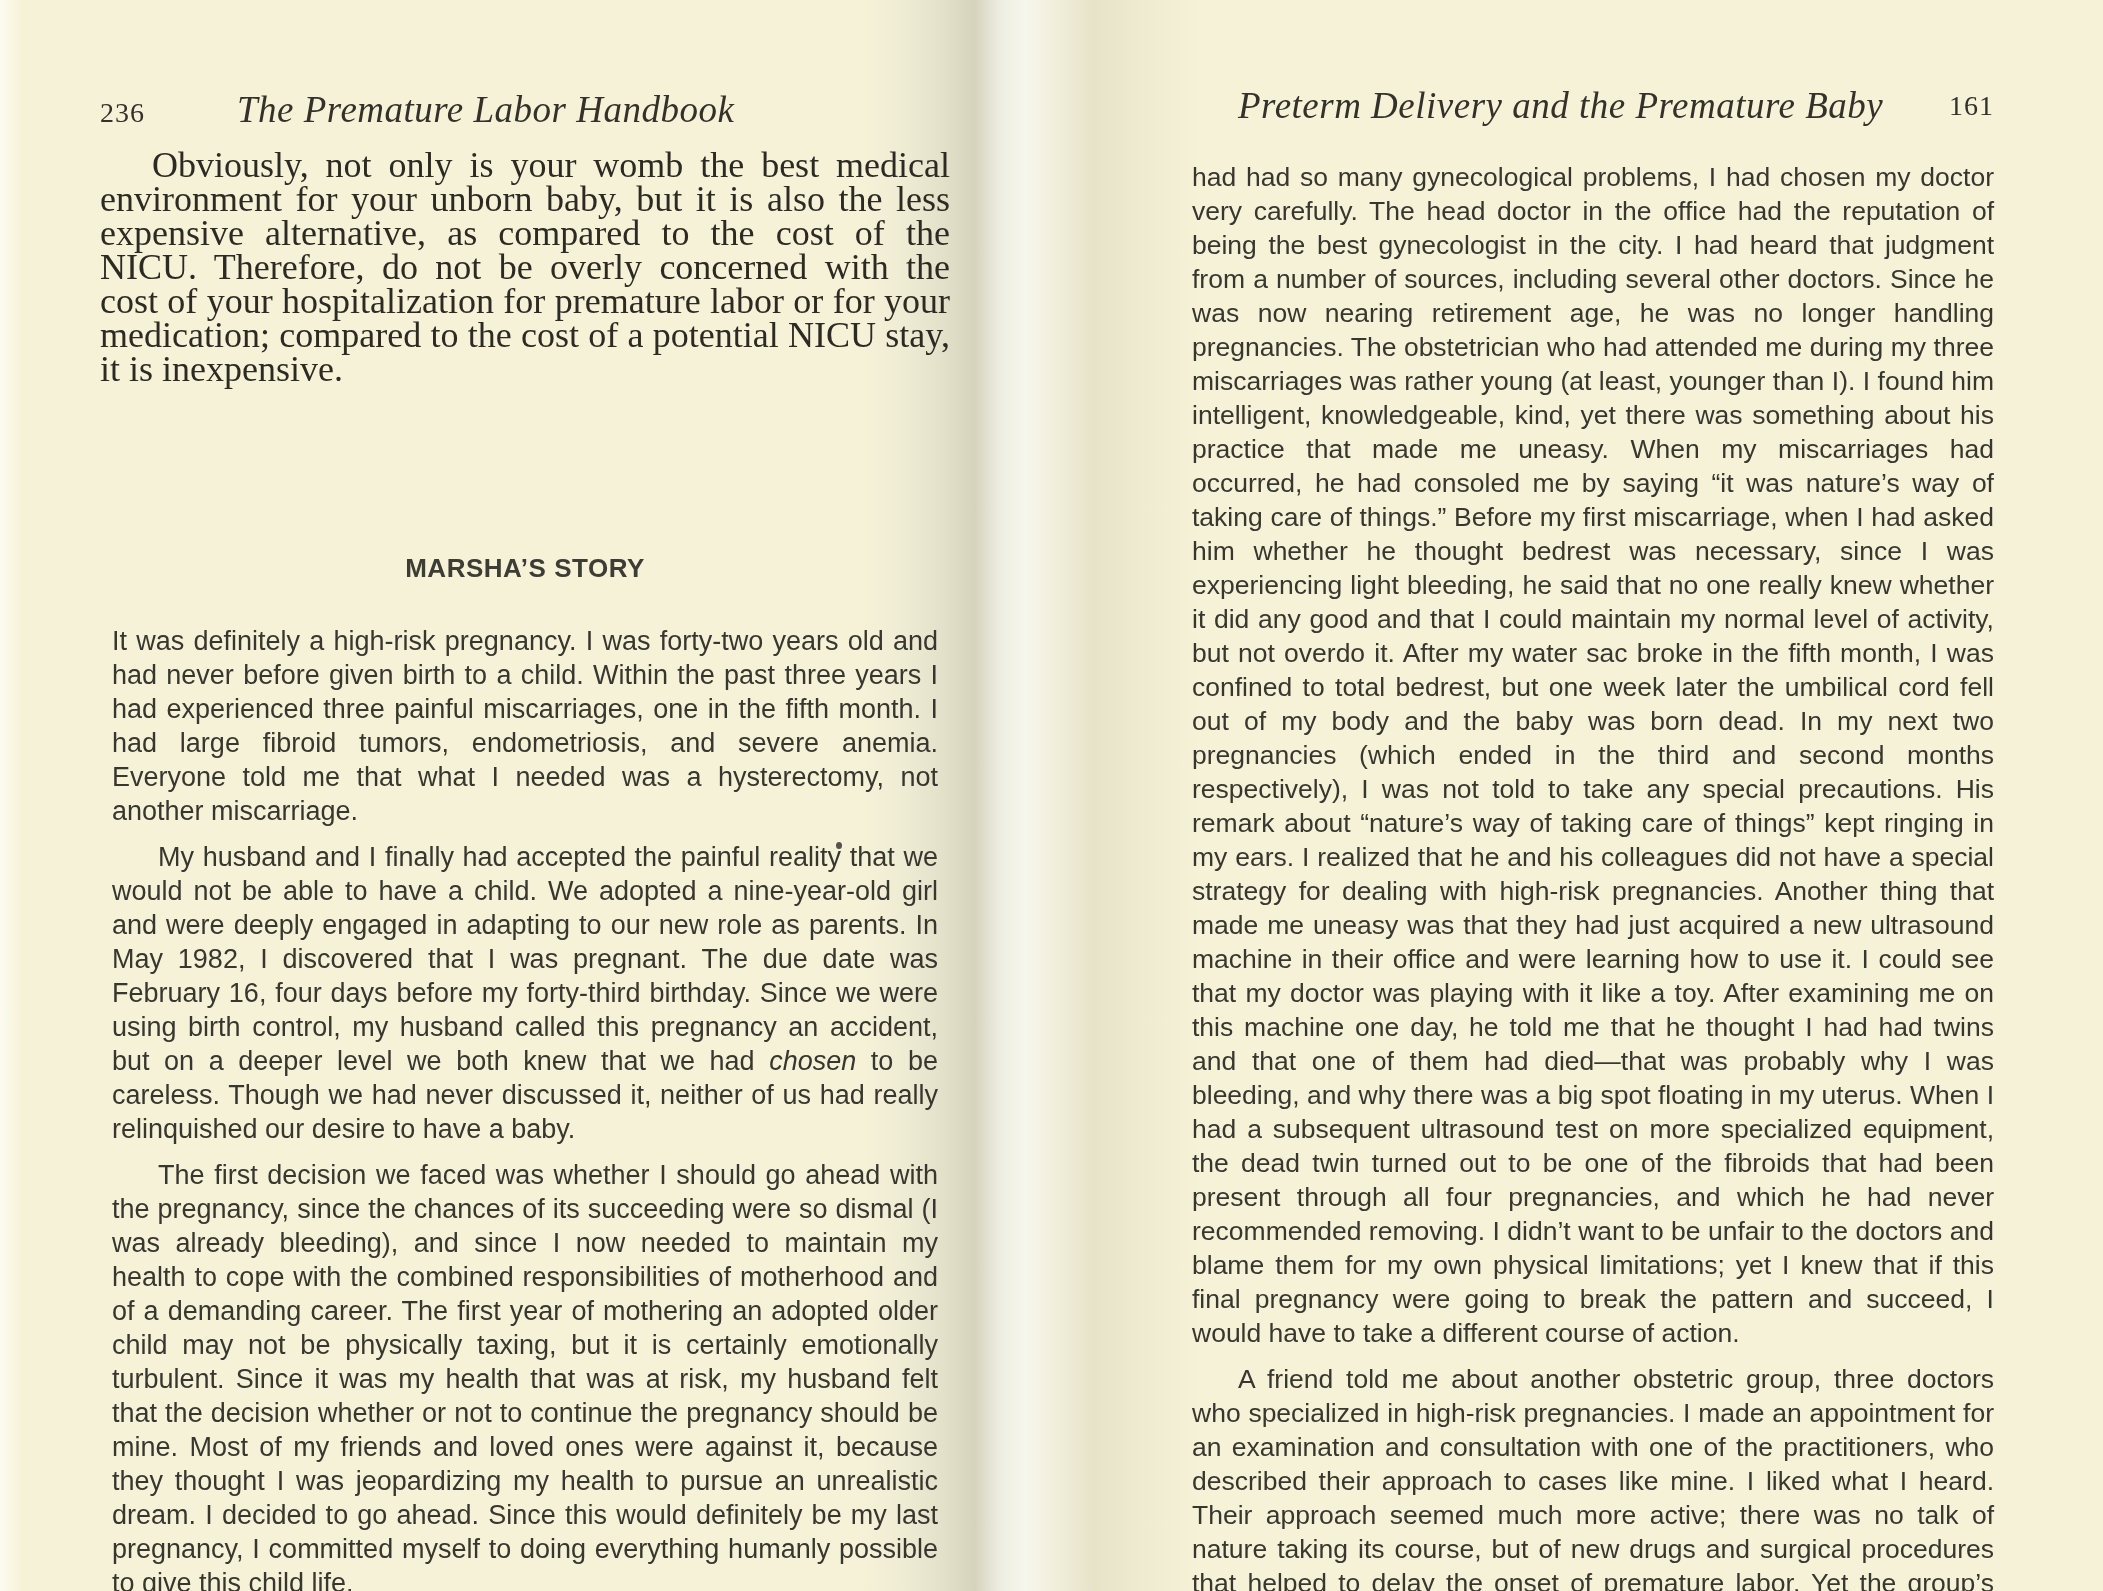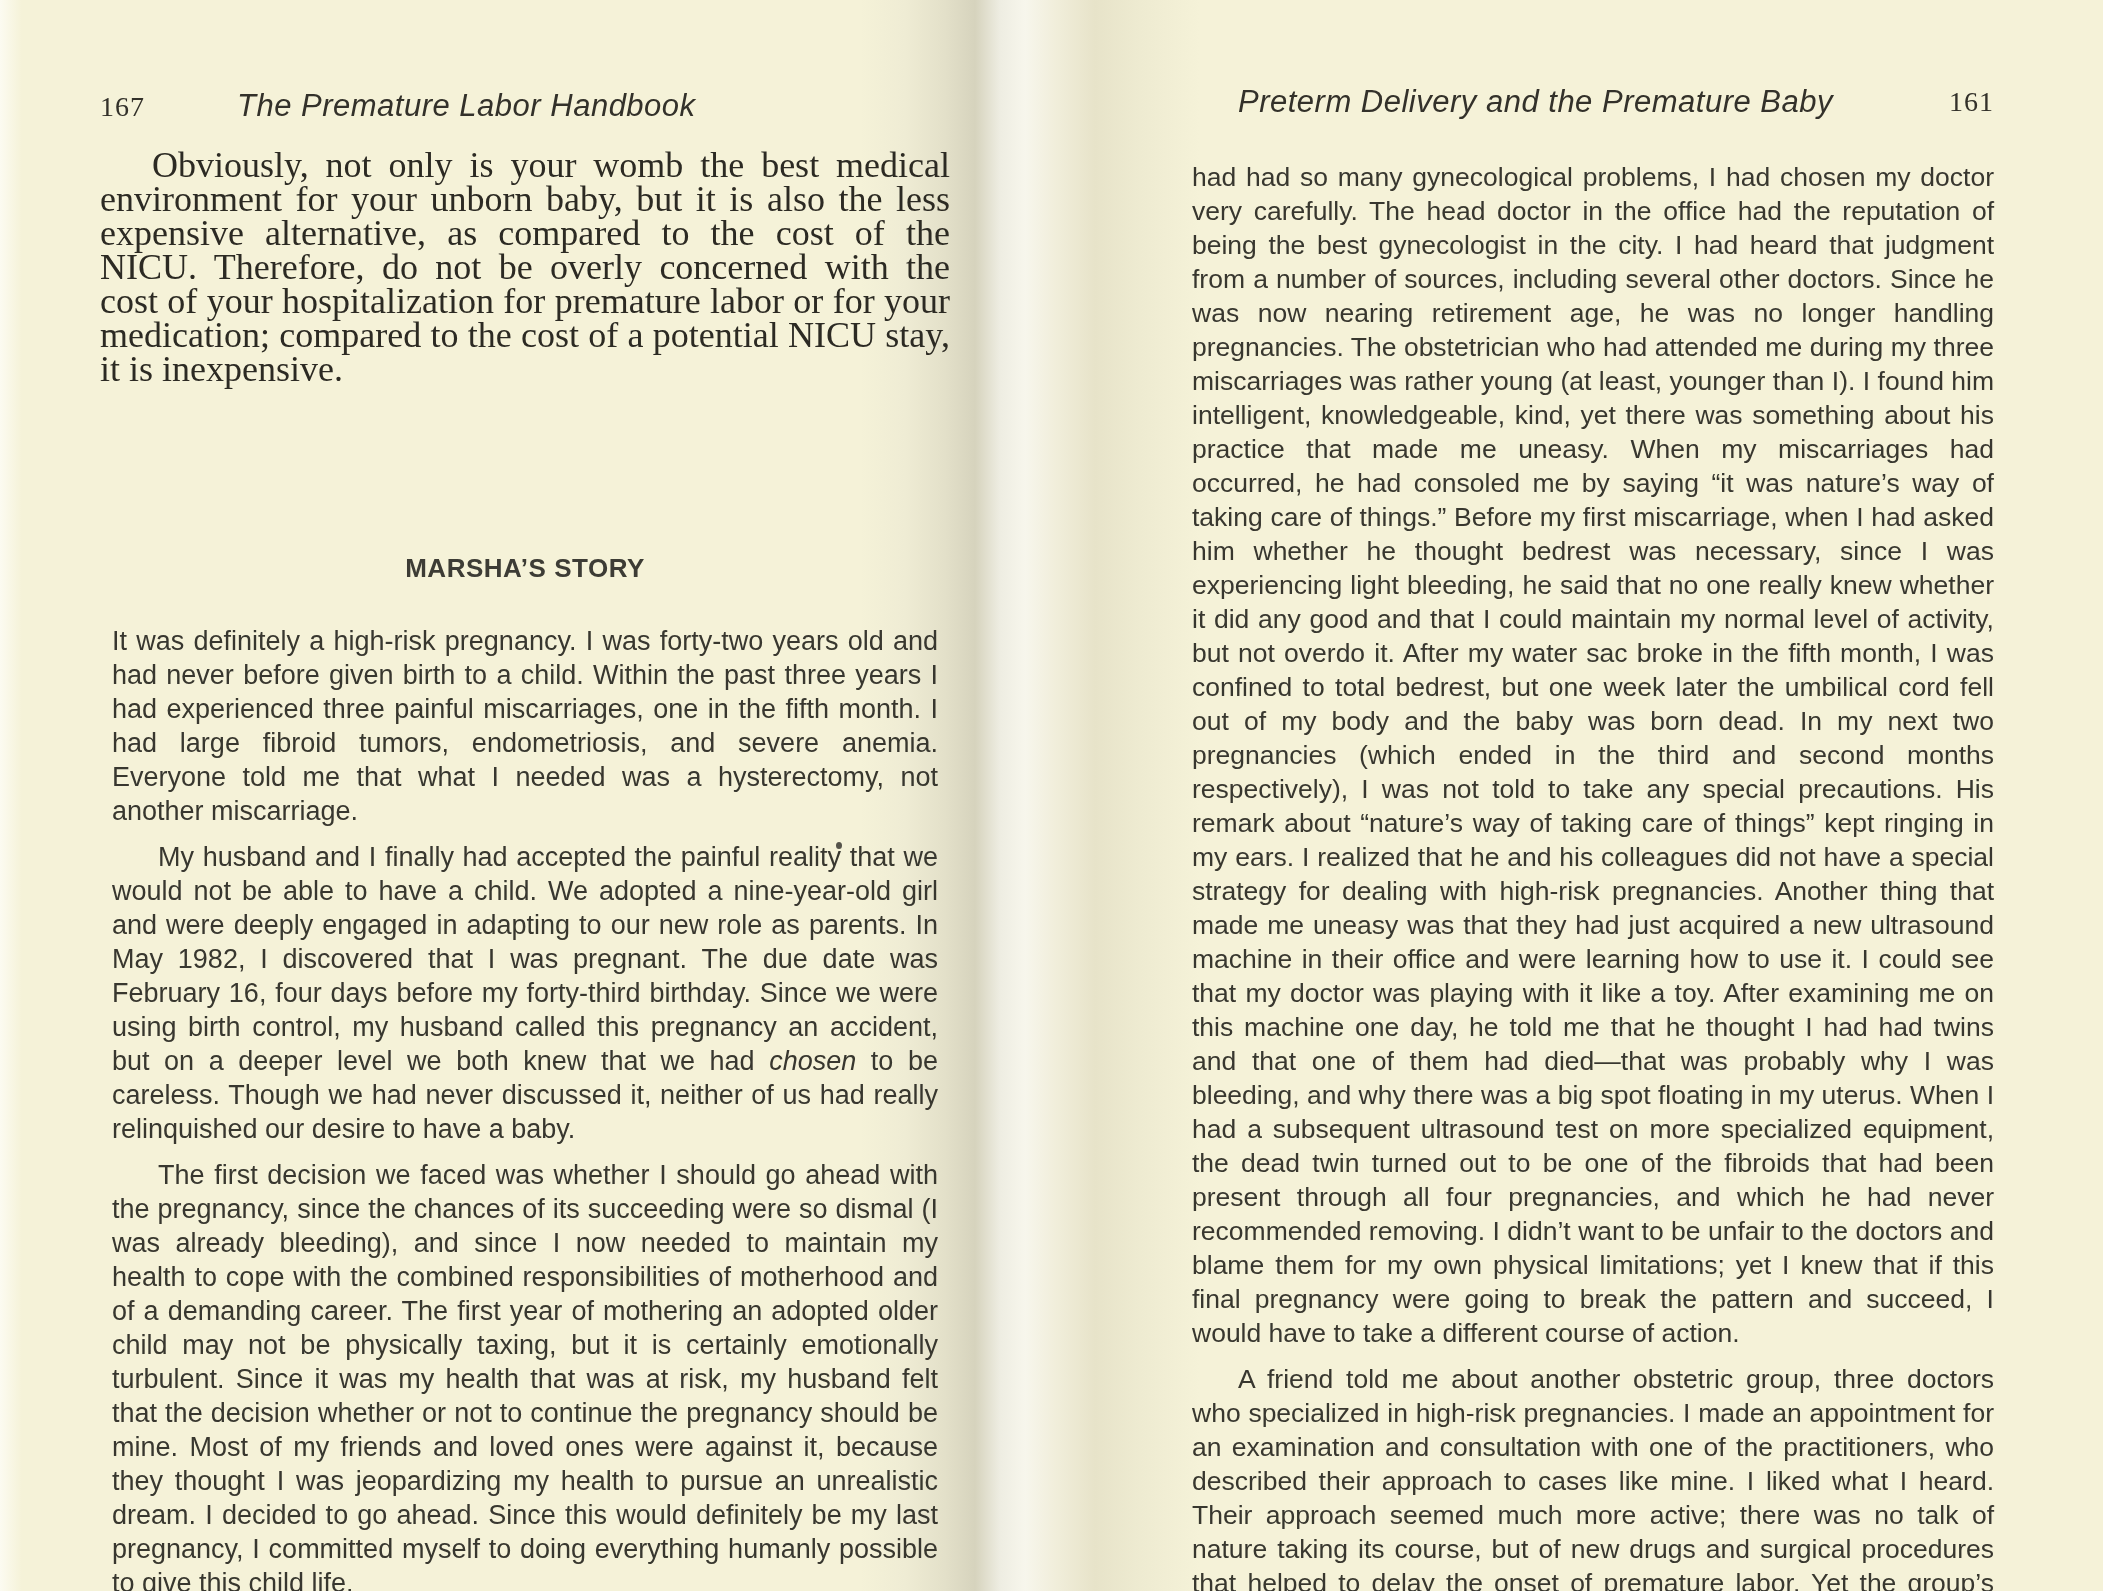--- a/index.html
+++ b/index.html
@@ -60,23 +60,23 @@
     display: flex;
     align-items: center;
     color: #33312a;
   }
   .page-num {
     font-family: "Liberation Serif", serif;
     font-size: 28px;
     letter-spacing: 1px;
   }
   .running-head {
-    font-family: Liberation Sans, sans-serif;
+    font-family: Liberation Serif, serif;
     font-style: italic;
-    font-size: 31px;
+    font-size: 37px;
     letter-spacing: 0.5px;
   }
   .lp-header .running-head { margin-left: 92px; }
   .rp-header .running-head { margin-left: 58px; }
   .rp-header .page-num { margin-left: auto; margin-right: 12px; }
 
   
   .lp-intro {
     position: absolute;
     top: 148px; left: 100px; width: 850px;
@@ -136,21 +136,21 @@
 </style>
 </head>
 <body>
 
 <div class="spread">
 
   <div class="page page-left"></div>
   <div class="page page-right"></div>
 
   <div class="lp-header">
-    <span class="page-num">167</span>
+    <span class="page-num">236</span>
     <span class="running-head">The Premature Labor Handbook</span>
   </div>
 
   <div class="lp-intro">
     <p>Obviously, not only is your womb the best medical environment for your unborn baby, but it is also the less expensive alternative, as compared to the cost of the NICU. Therefore, do not be overly concerned with the cost of your hospitalization for premature labor or for your medication; compared to the cost of a potential NICU stay, it is inexpensive.</p>
   </div>
 
   <div class="section-heading">MARSHA’S STORY</div>
 
   <div class="story">

